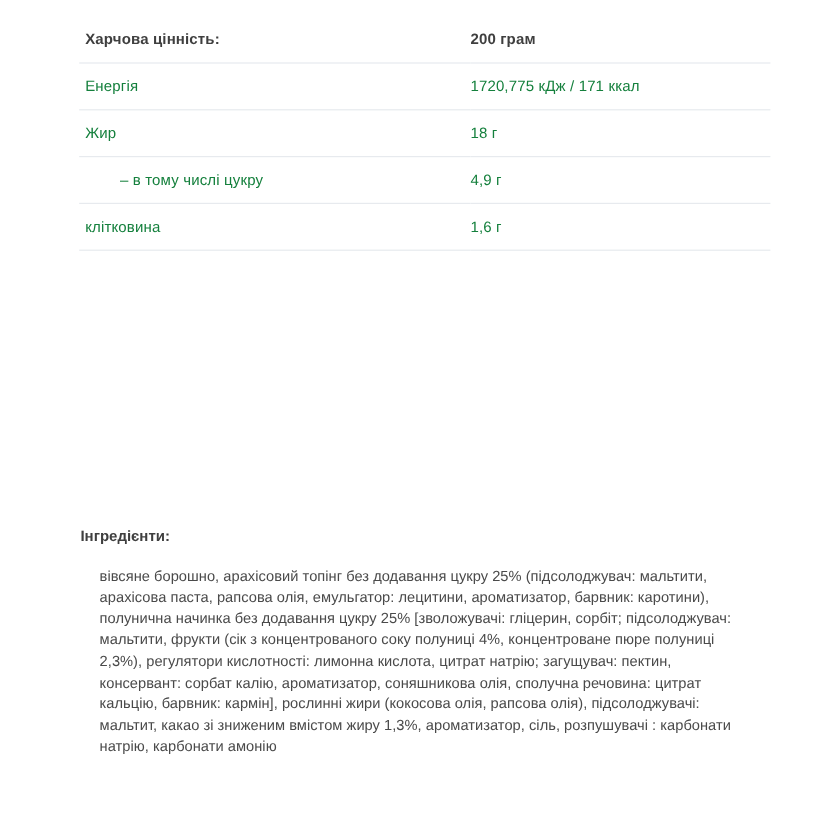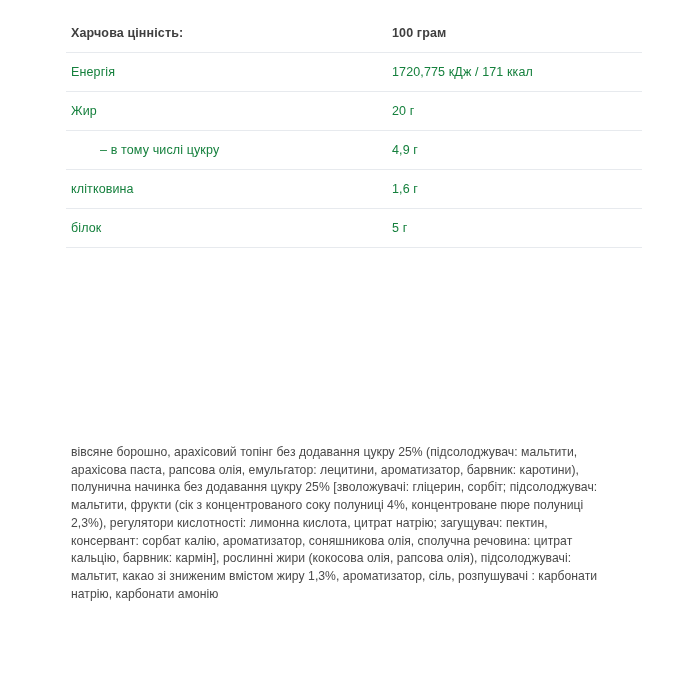--- a/index.html
+++ b/index.html
@@ -73,61 +73,58 @@
     font-weight: bold;
     color: #3f3f3f;
     margin: 0 0 17px 0;
     line-height: 15px;
   }
 
   .ingredients-text {
     font-size: 12.2px;
     line-height: 17.7px;
     color: #4a4a4a;
-    margin: 4px;
+    margin: 16px;
     width: 536px;
     text-align: left;
     letter-spacing: .003em;
   }
 </style>
 </head>
 <body>
 
 <div class="page">
 
   <table class="nutrition-table">
     <colgroup>
       <col class="col-label">
       <col class="col-value">
     </colgroup>
     <tbody>
       <tr class="row-line header-row">
         <td class="cell-label">Харчова цінність:</td>
-        <td class="cell-value">100 грам</td>
+        <td class="cell-value">200 грам</td>
       </tr>
     <tr class="row-line">
           <td class="cell-label">Енергія</td>
           <td class="cell-value">1720,775 кДж / 171 ккал</td>
         </tr>
         <tr class="row-line">
           <td class="cell-label">Жир</td>
-          <td class="cell-value">20 г</td>
+          <td class="cell-value">18 г</td>
         </tr>
         <tr class="row-line">
           <td class="cell-label indent">– в тому числі цукру</td>
           <td class="cell-value">4,9 г</td>
         </tr>
         <tr class="row-line">
           <td class="cell-label">клітковина</td>
           <td class="cell-value">1,6 г</td>
         </tr>
-        <tr class="row-line">
-          <td class="cell-label">білок</td>
-          <td class="cell-value">5 г</td>
-        </tr>
       </tbody>
   </table>
 
   <div class="ingredients">
+    <div class="ingredients-title">Інгредієнти:</div>
     <p class="ingredients-text">вівсяне борошно, арахісовий топінг без додавання цукру 25% (підсолоджувач: мальтити, арахісова паста, рапсова олія, емульгатор: лецитини, ароматизатор, барвник: каротини), полунична начинка без додавання цукру 25% [зволожувачі: гліцерин, сорбіт; підсолоджувач: мальтити, фрукти (сік з концентрованого соку полуниці 4%, концентроване пюре полуниці 2,3%), регулятори кислотності: лимонна кислота, цитрат натрію; загущувач: пектин, консервант: сорбат калію, ароматизатор, соняшникова олія, сполучна речовина: цитрат кальцію, барвник: кармін], рослинні жири (кокосова олія, рапсова олія), підсолоджувачі: мальтит, какао зі зниженим вмістом жиру 1,3%, ароматизатор, сіль, розпушувачі : карбонати натрію, карбонати амонію</p>
   </div>
 
 </div>
 
 </body></html>

